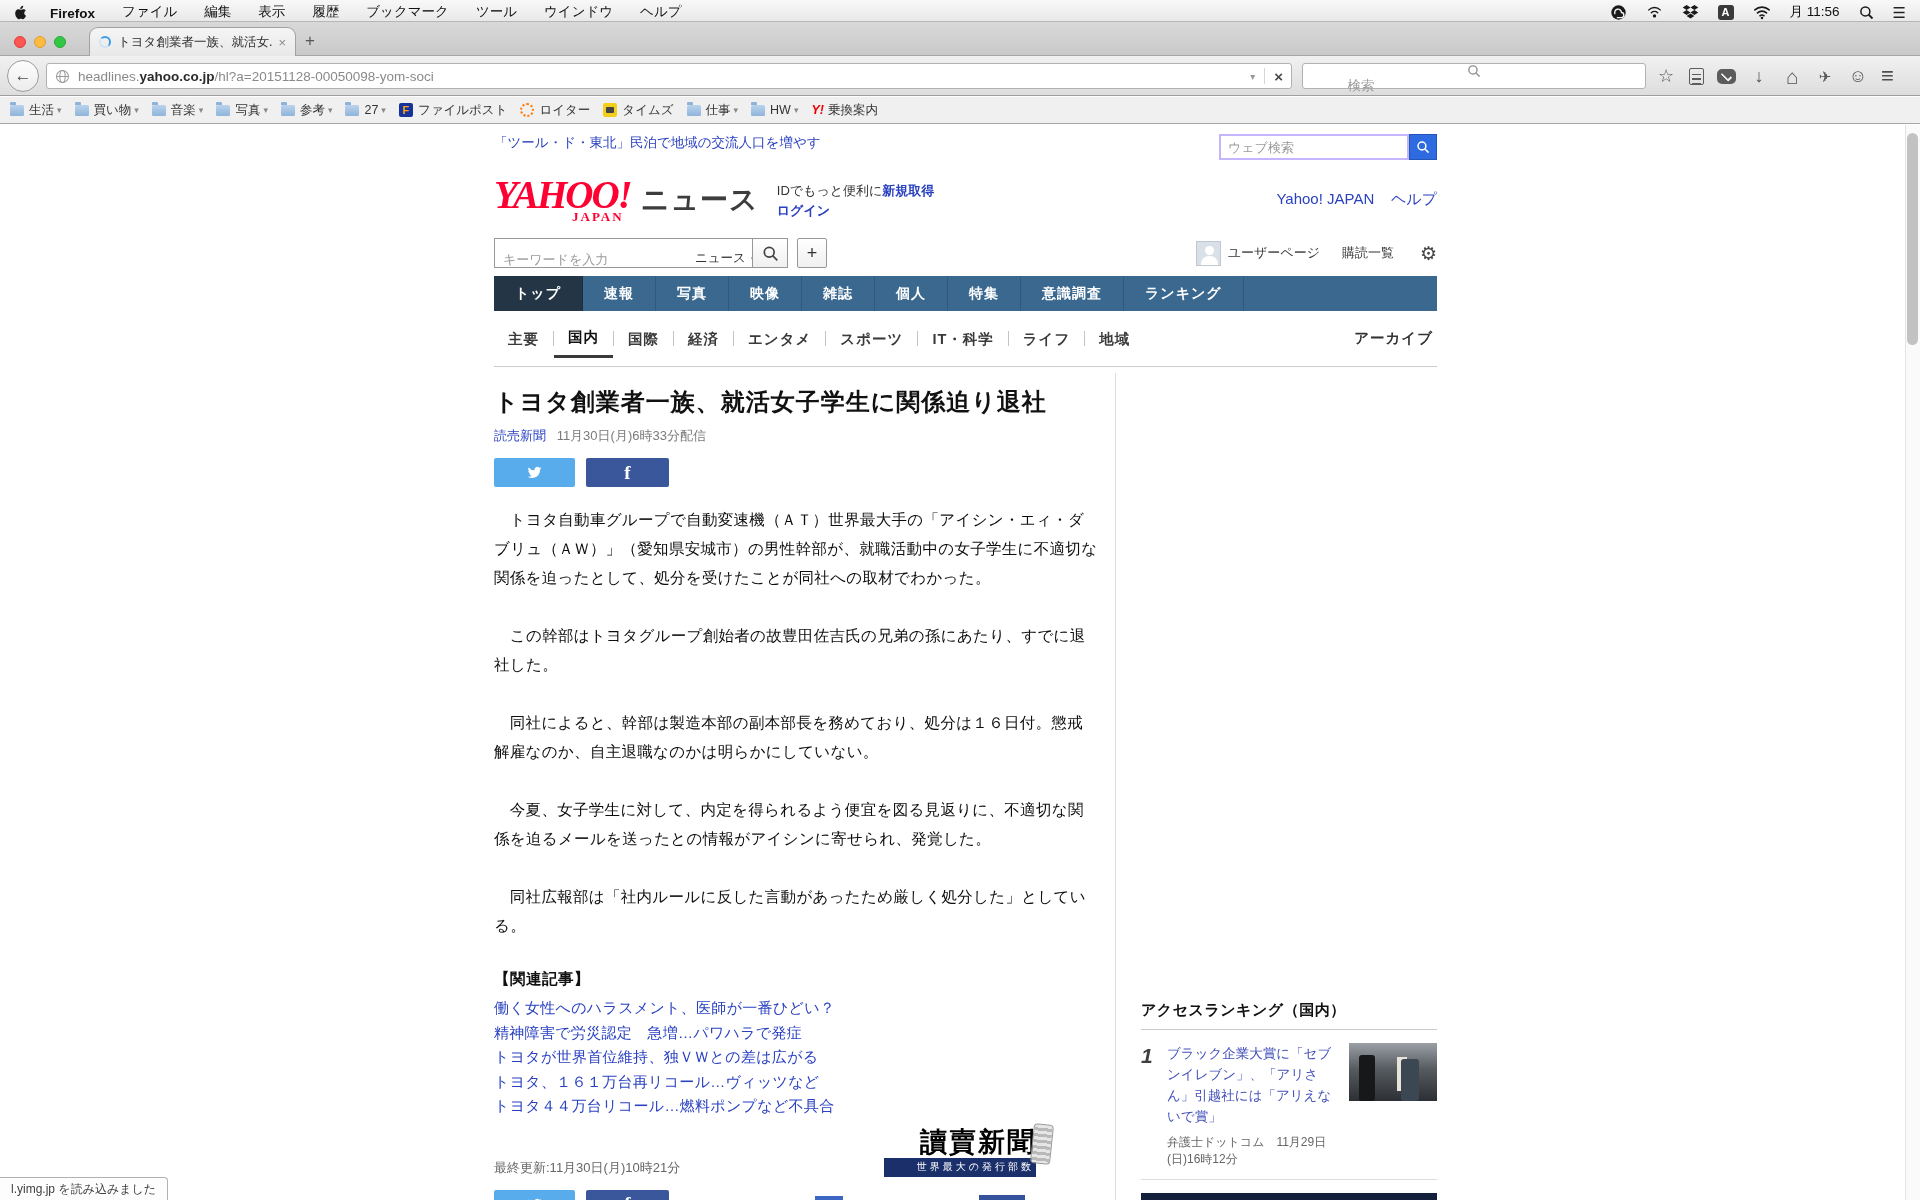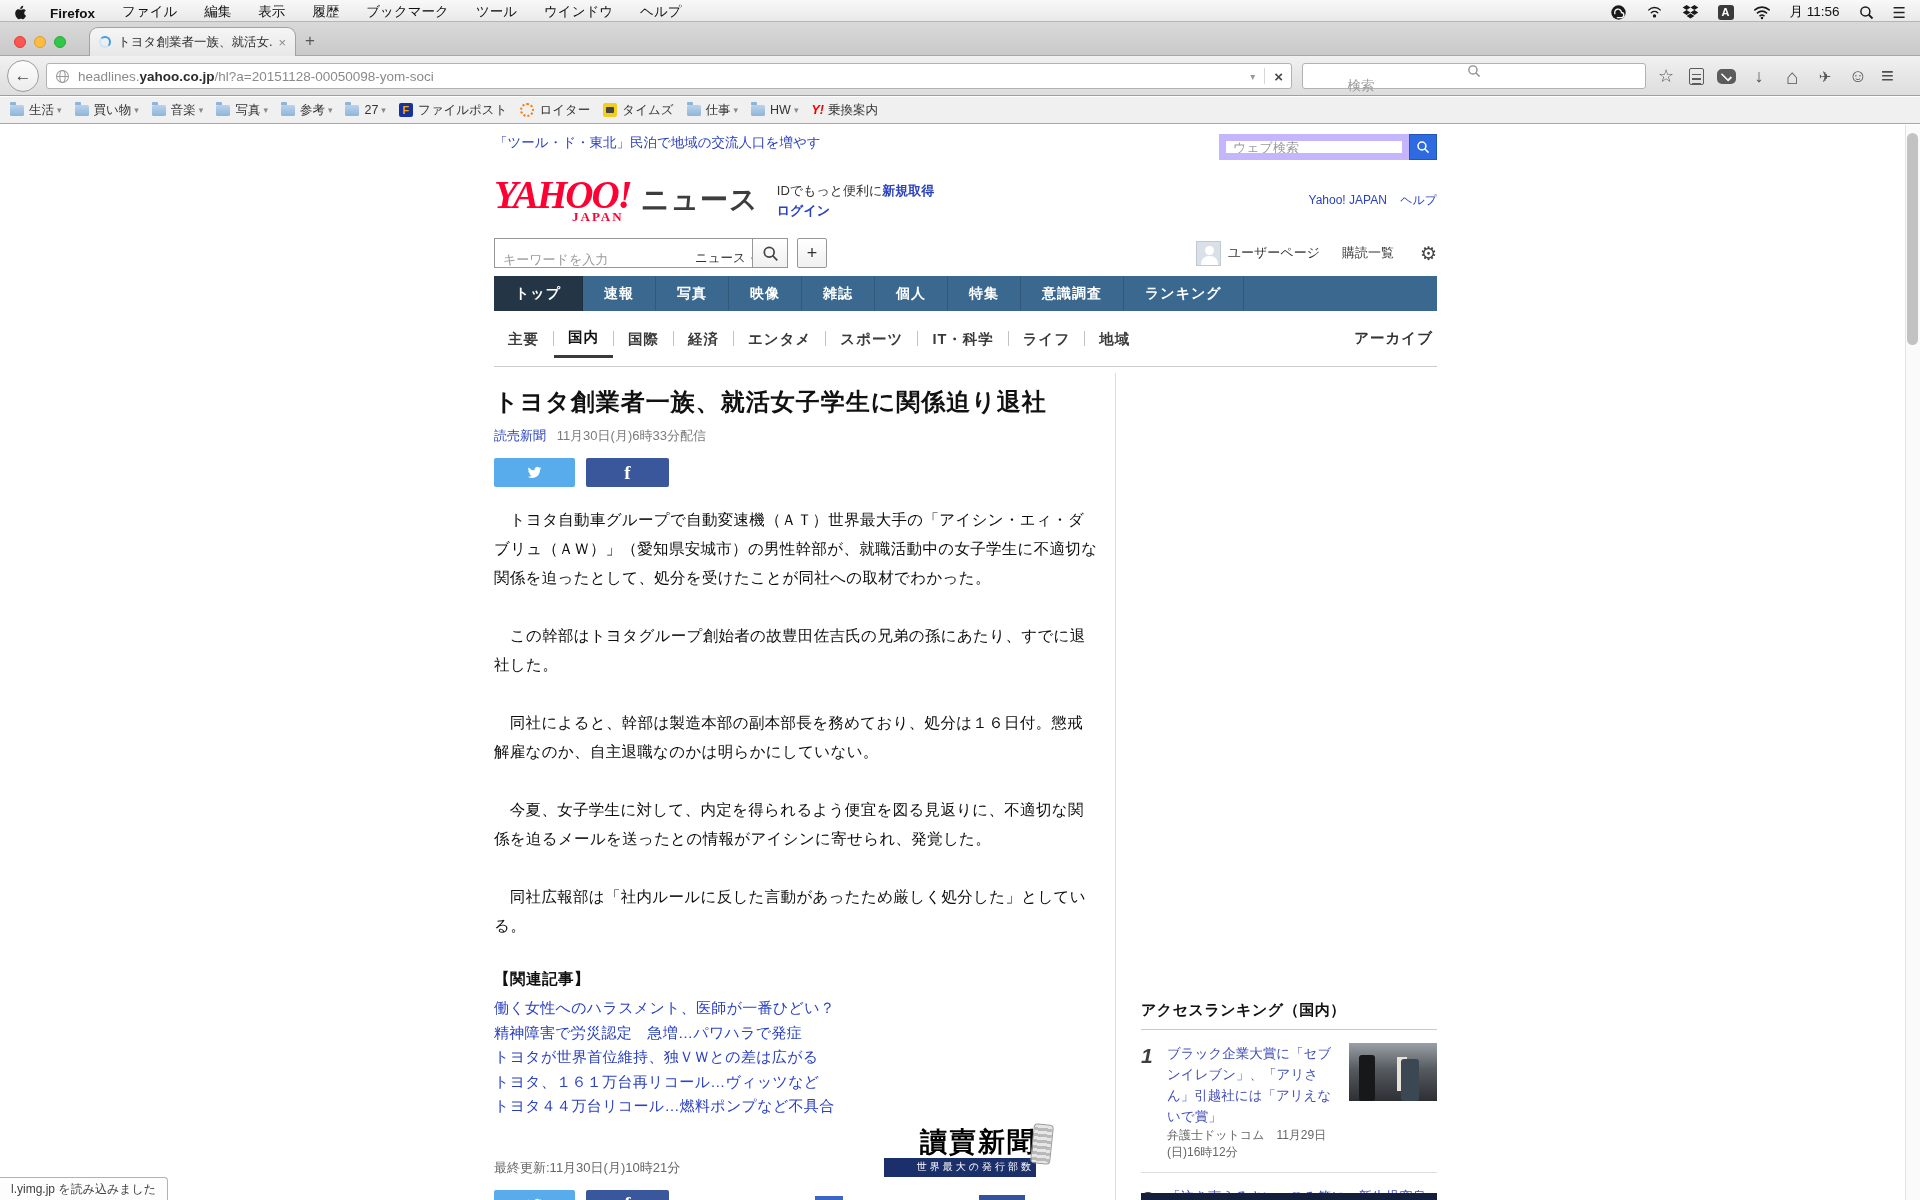--- a/index.html
+++ b/index.html
@@ -64,33 +64,33 @@
   
   .viewport { position:absolute; top:125px; left:0; right:0; bottom:0; background:#fff; z-index:1; }
   .page { position:absolute; left:494px; top:0; width:943px; }
 
   a, .link { color:#2a41c0; text-decoration:none; }
 
   
   .promo-row { padding-top:9px; display:flex; justify-content:space-between; align-items:flex-start; height:42px; }
   .promo-link { font-size:13.5px; }
   .websearch { display:flex; }
-  .websearch input { width:190px; height:26px; border:7px solid #c4b5fd; font-size:13px; padding:0 7px; outline:none; font-family:inherit; }
+  .websearch input { width:190px; height:26px; border:2px solid #c4b5fd; font-size:13px; padding:0 7px; outline:none; font-family:inherit; }
   .websearch input::placeholder { color:#999; }
   .wsbtn { width:28px; height:26px; background:#2e6ae0; border:1px solid #2456b8; display:flex; align-items:center; justify-content:center; }
 
   
   .header-row { display:flex; align-items:flex-end; position:relative; height:58px; }
   .ylogo { display:flex; flex-direction:column; line-height:1; }
   .ylogo-main { font-family:"Liberation Serif","DejaVu Serif",serif; font-weight:bold; font-style:italic; font-size:39px; color:#ff0033; letter-spacing:-2px; }
   .ylogo-sub { font-family:"Liberation Serif","DejaVu Serif",serif; font-weight:bold; font-size:13px; color:#ff0033; letter-spacing:2px; margin:-4px 0 2px 78px; }
   .ylogo-service { font-size:28px; font-weight:bold; color:#3d3d3d; margin:0 0 6px 10px; letter-spacing:1px; }
   .idblock { margin-left:18px; font-size:13px; color:#333; line-height:1.55; padding-bottom:4px; }
   .idblock .blink { font-weight:bold; }
-  .helplinks { position:absolute; right:0; bottom:16px; font-size:12px; }
+  .helplinks { position:absolute; right:0; bottom:16px; font-size:15px; }
 
   
   .search-row { margin-top:9px; height:38px; display:flex; align-items:center; position:relative; }
   .kwbox { width:258px; height:30px; border:1px solid #979797; border-right:none; display:flex; align-items:flex-end; background:#fff; }
   .kwbox input { border:none; outline:none; flex:1; font-size:13px; padding:0 8px; font-family:inherit; }
   .kwbox input::placeholder { color:#9a9a9a; }
   .scope { display:flex; align-items:center; font-size:12.5px; color:#333; padding:0 8px; white-space:nowrap; }
   .scope .caret { font-size:9px; color:#666; margin-left:5px; }
   .qbtn { width:36px; height:30px; border:1px solid #979797; background:linear-gradient(#fff,#f0f0f0); display:flex; align-items:center; justify-content:center; }
   .addbtn { width:30px; height:30px; border:1px solid #979797; border-radius:2px; background:linear-gradient(#fff,#f0f0f0); margin-left:9px; font-size:18px; color:#333; display:flex; align-items:center; justify-content:center; }
@@ -136,21 +136,21 @@
   .share-row.bottom { margin-top:13px; margin-bottom:0; }
 
   
   .sidebar { position:absolute; left:647px; top:0; width:296px; }
   .rk-wrap { margin-top:628px; }
   .rk-head { font-size:15px; font-weight:bold; color:#111; padding-bottom:9px; border-bottom:1px solid #c9c9c9; letter-spacing:.5px; }
   .rk-item { display:flex; padding:13px 0 11px; border-bottom:1px solid #ddd; }
   .rk-num { width:26px; flex:none; font-size:21px; font-weight:bold; font-style:italic; color:#3f3f3f; line-height:1; padding-top:2px; }
   .rk-body { flex:1; }
   .rk-link { font-size:13.5px; line-height:21px; color:#4351b8; }
-  .rk-src { font-size:12px; color:#666; }
+  .rk-src { font-size:12px; color:#666; margin-top:7px; }
   .rk-img { width:88px; height:58px; margin-left:9px; flex:none; position:relative; overflow:hidden; }
   .img1 { background:linear-gradient(180deg,#9aa0a6 0%,#565b60 45%,#2c2f33 100%); }
   .img1::before { content:""; position:absolute; left:10px; top:12px; width:16px; height:46px; background:#17181a; border-radius:3px; }
   .img1::after { content:""; position:absolute; right:18px; top:16px; width:18px; height:42px; background:#3c4754; border-radius:3px; box-shadow:-8px -6px 0 -4px #e8e4da; }
 
   
   .sliverA { position:absolute; left:815px; bottom:0; width:28px; height:4px; background:#3b66c4; z-index:5; }
   .sliverB { position:absolute; left:979px; bottom:0; width:46px; height:5px; background:#35539c; z-index:5; }
   .darkstrip { position:absolute; left:1141px; bottom:0; width:296px; height:7px; background:#141f3c; z-index:5; }
 

